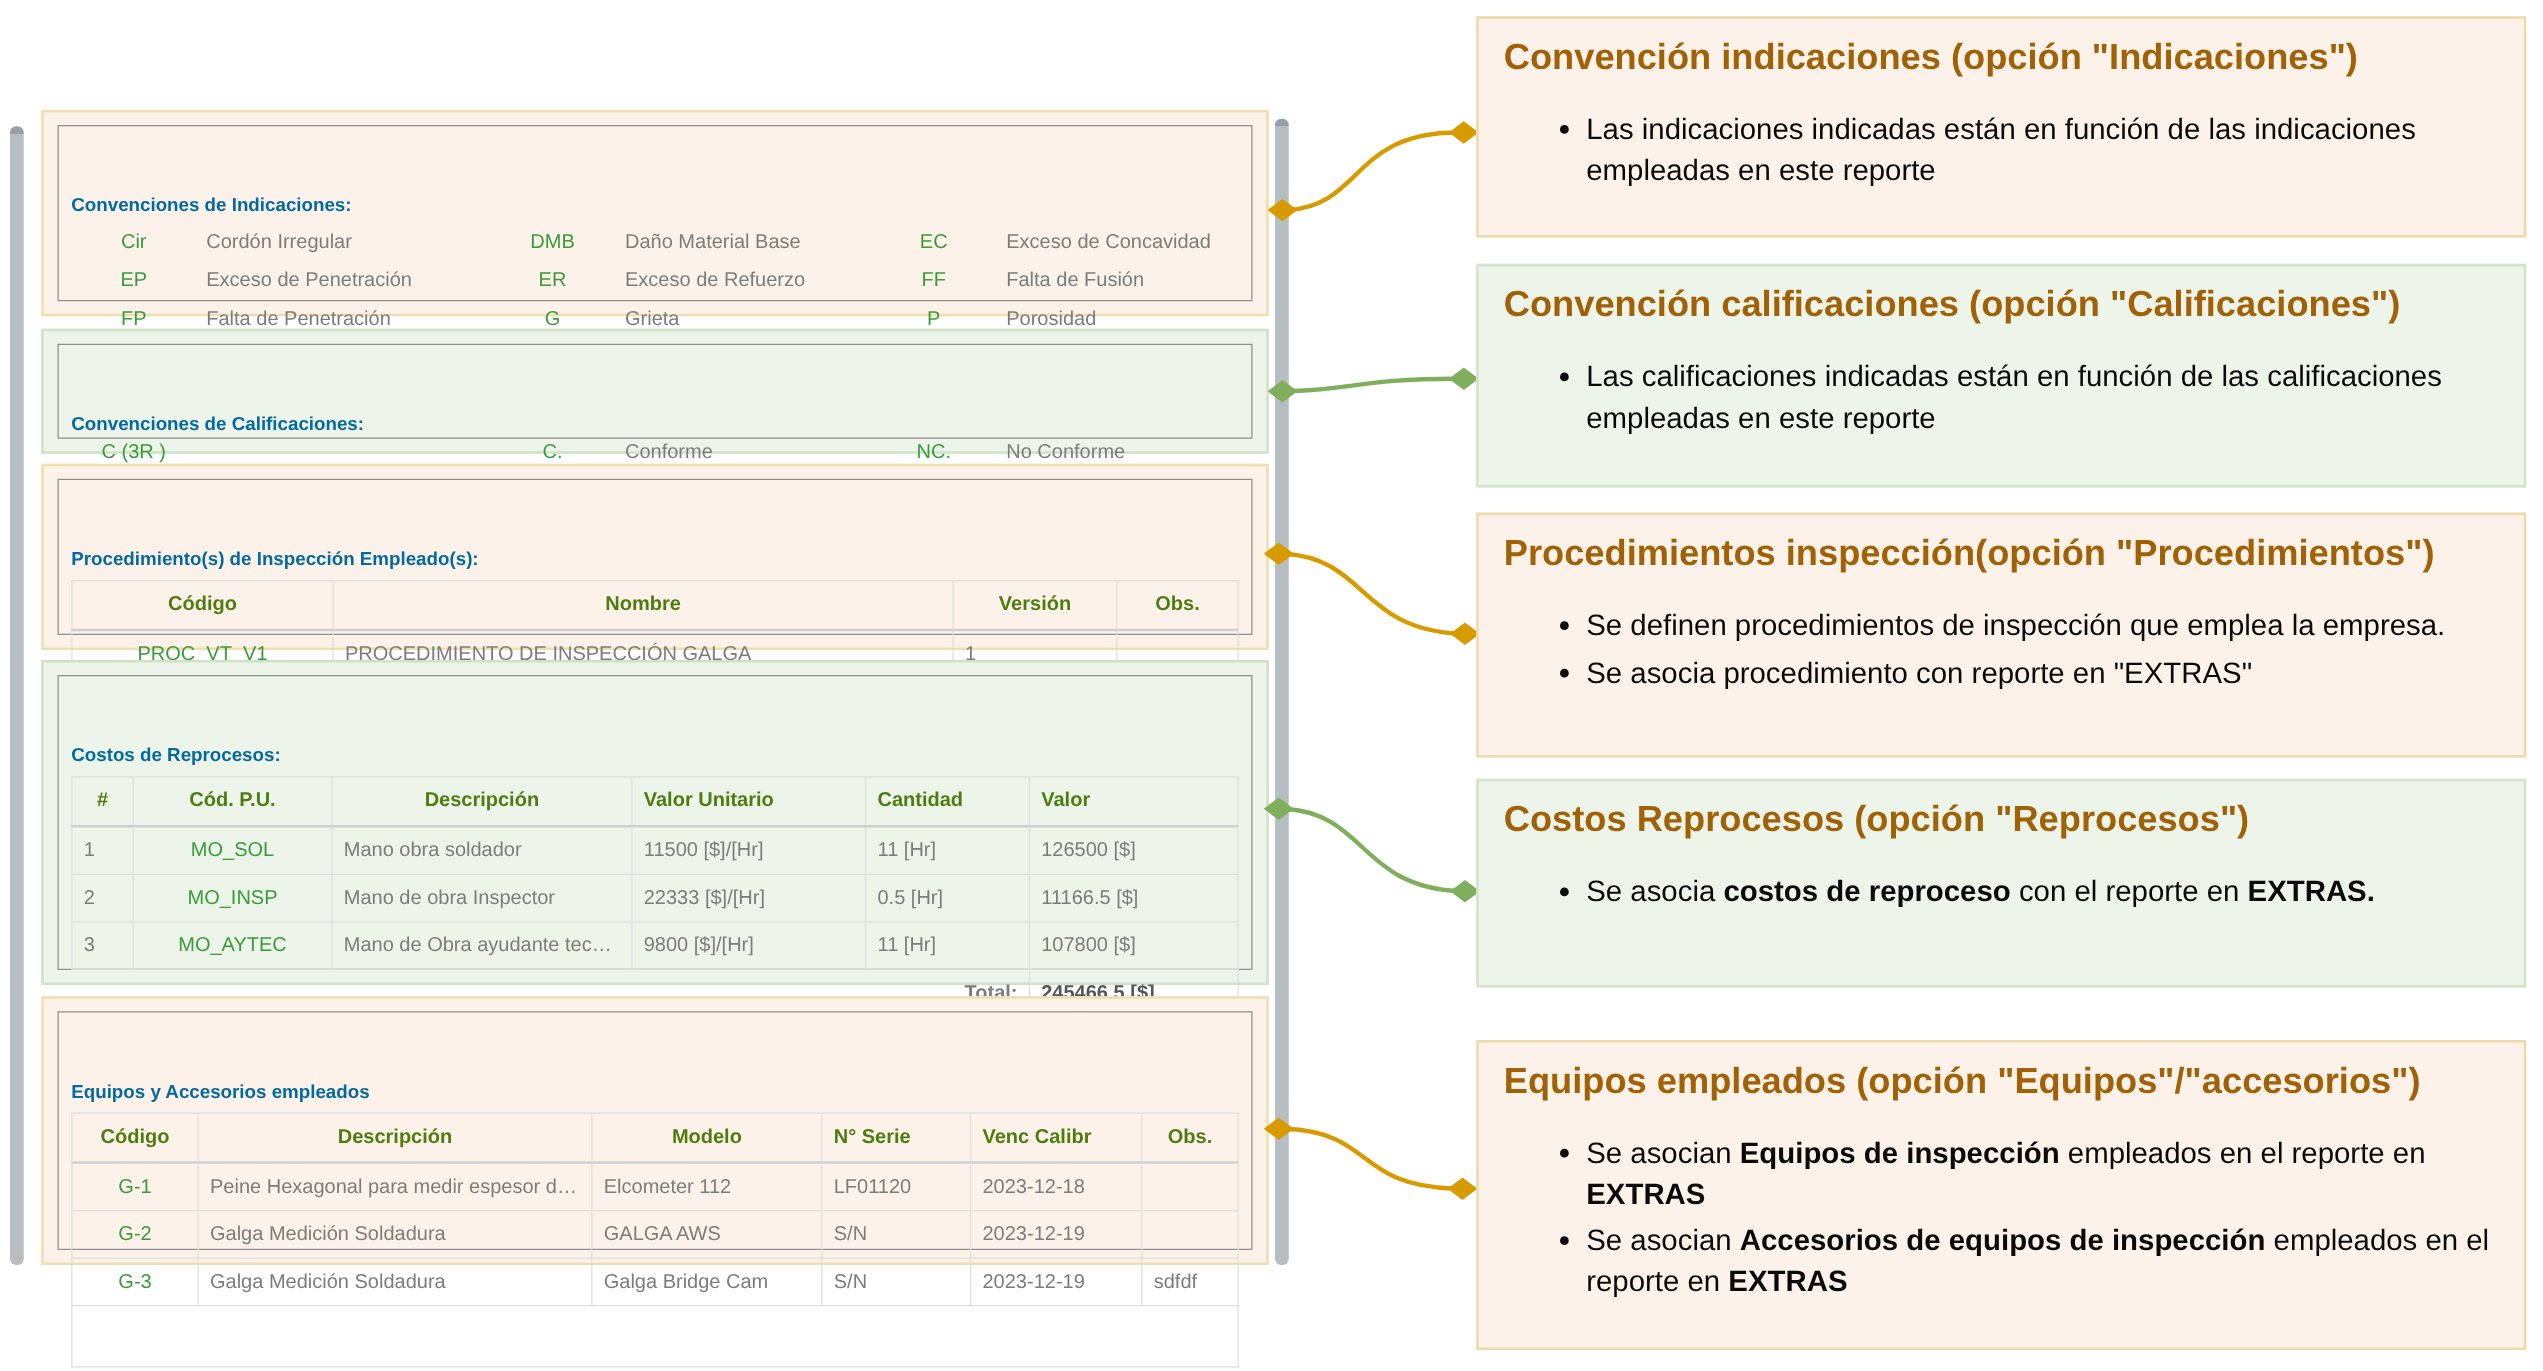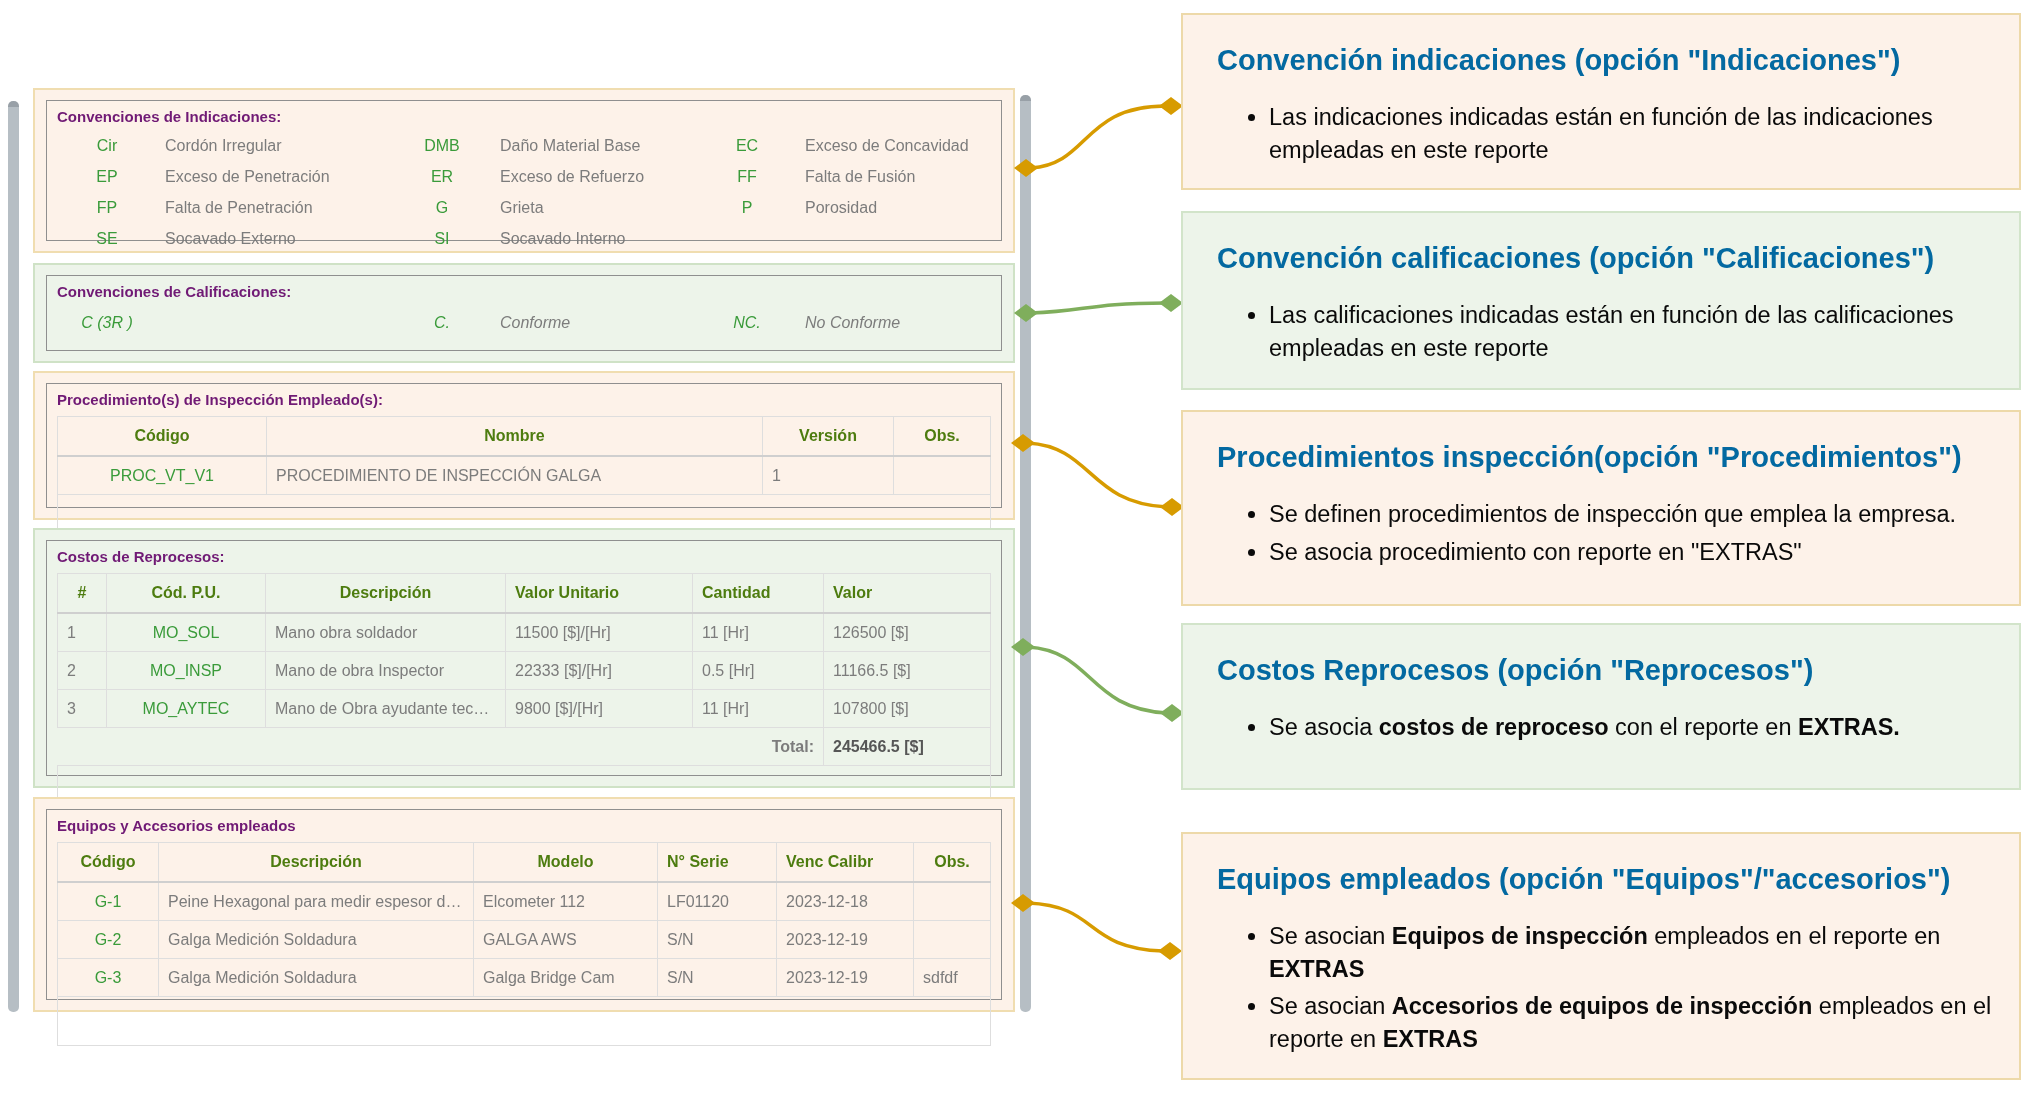--- a/index.html
+++ b/index.html
@@ -18,25 +18,25 @@
   .panel.orange{background:var(--panel-orange-bg);border-color:var(--panel-orange-border);}
   .panel.green{background:var(--panel-green-bg);border-color:var(--panel-green-border);}
   .p1{top:88px;height:165px;}
   .p2{top:263px;height:100px;}
   .p3{top:371px;height:149px;}
   .p4{top:528px;height:260px;}
   .p5{top:797px;height:215px;}
 
   .inner{border:1px solid #8f8f8f;width:100%;height:100%;box-sizing:border-box;
          padding:7px 10px;display:flex;flex-direction:column;}
-  .panel-title{font-size:15px;font-weight:bold;color:#701a75;flex:none;}
+  .panel-title{font-size:15px;font-weight:bold;color:#0369a1;flex:none;margin-top:48px;}
 
   
   .conv-grid{display:grid;grid-template-columns:335px 305px 318px;margin-top:9px;row-gap:7px;}
-  .conv-grid.cal{flex:1;align-items:center;margin-top:2px;font-style:italic;}
+  .conv-grid.cal{flex:1;align-items:center;margin-top:2px;}
   .conv-item{display:flex;align-items:center;font-size:16px;color:#7c7c7c;}
   .conv-item .code{width:100px;flex:none;text-align:center;color:var(--code-green);}
   .conv-item .lbl{padding-left:8px;line-height:1.5;}
   .conv-grid.cal .lbl{max-width:280px;}
 
   
   .tbl{width:100%;border-collapse:collapse;table-layout:fixed;margin-top:8px;
        font-size:16px;color:#7c7c7c;}
   .tbl th,.tbl td{border:1px solid #dedede;padding:5px 9px;overflow:hidden;
        white-space:nowrap;text-overflow:ellipsis;}
@@ -68,21 +68,21 @@
   
   .callout{position:absolute;left:1181px;width:840px;box-sizing:border-box;
            border:2px solid;padding:15px 20px;}
   .callout.orange{background:var(--panel-orange-bg);border-color:#edd9a9;}
   .callout.green{background:var(--panel-green-bg);border-color:#d2e4ca;}
   .c1{top:13px;height:177px;}
   .c2{top:211px;height:179px;}
   .c3{top:410px;height:196px;}
   .c4{top:623px;height:167px;}
   .c5{top:832px;height:248px;}
-  .callout h2{margin:14px;font-size:29px;line-height:1.15;color:#0369a1;font-weight:bold;}
+  .callout h2{margin:0;font-size:29px;line-height:1.15;color:#a16207;font-weight:bold;}
   .callout ul{margin:24px 0 0 0;padding-left:66px;font-size:23.5px;color:#0a0a0a;
               line-height:1.38;}
   .callout li{margin-bottom:5px;}
   .callout strong{font-weight:bold;}
 </style>
 </head>
 <body>
 
 <div class="canvas">
 

